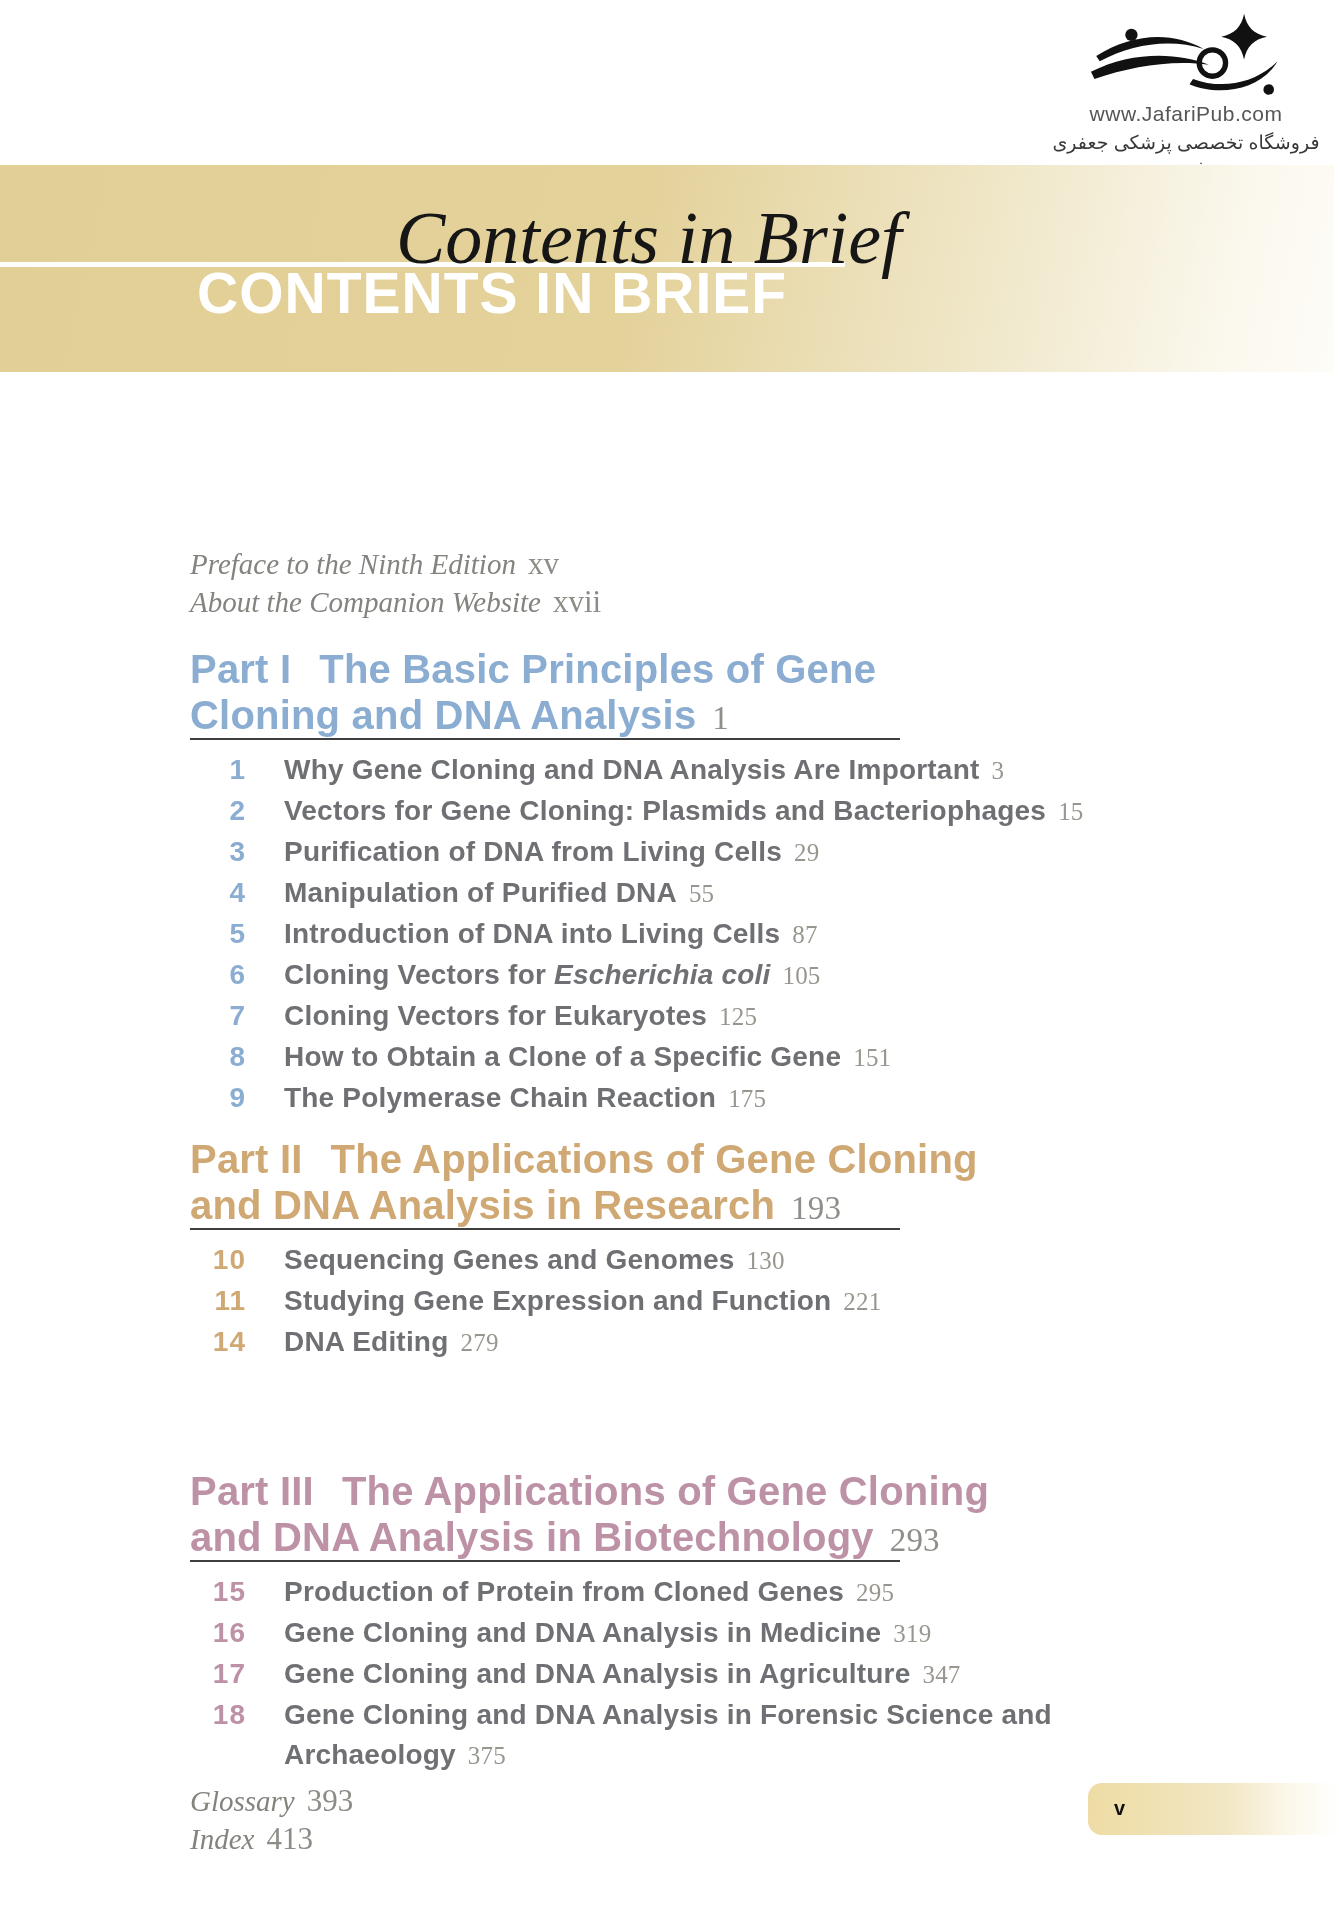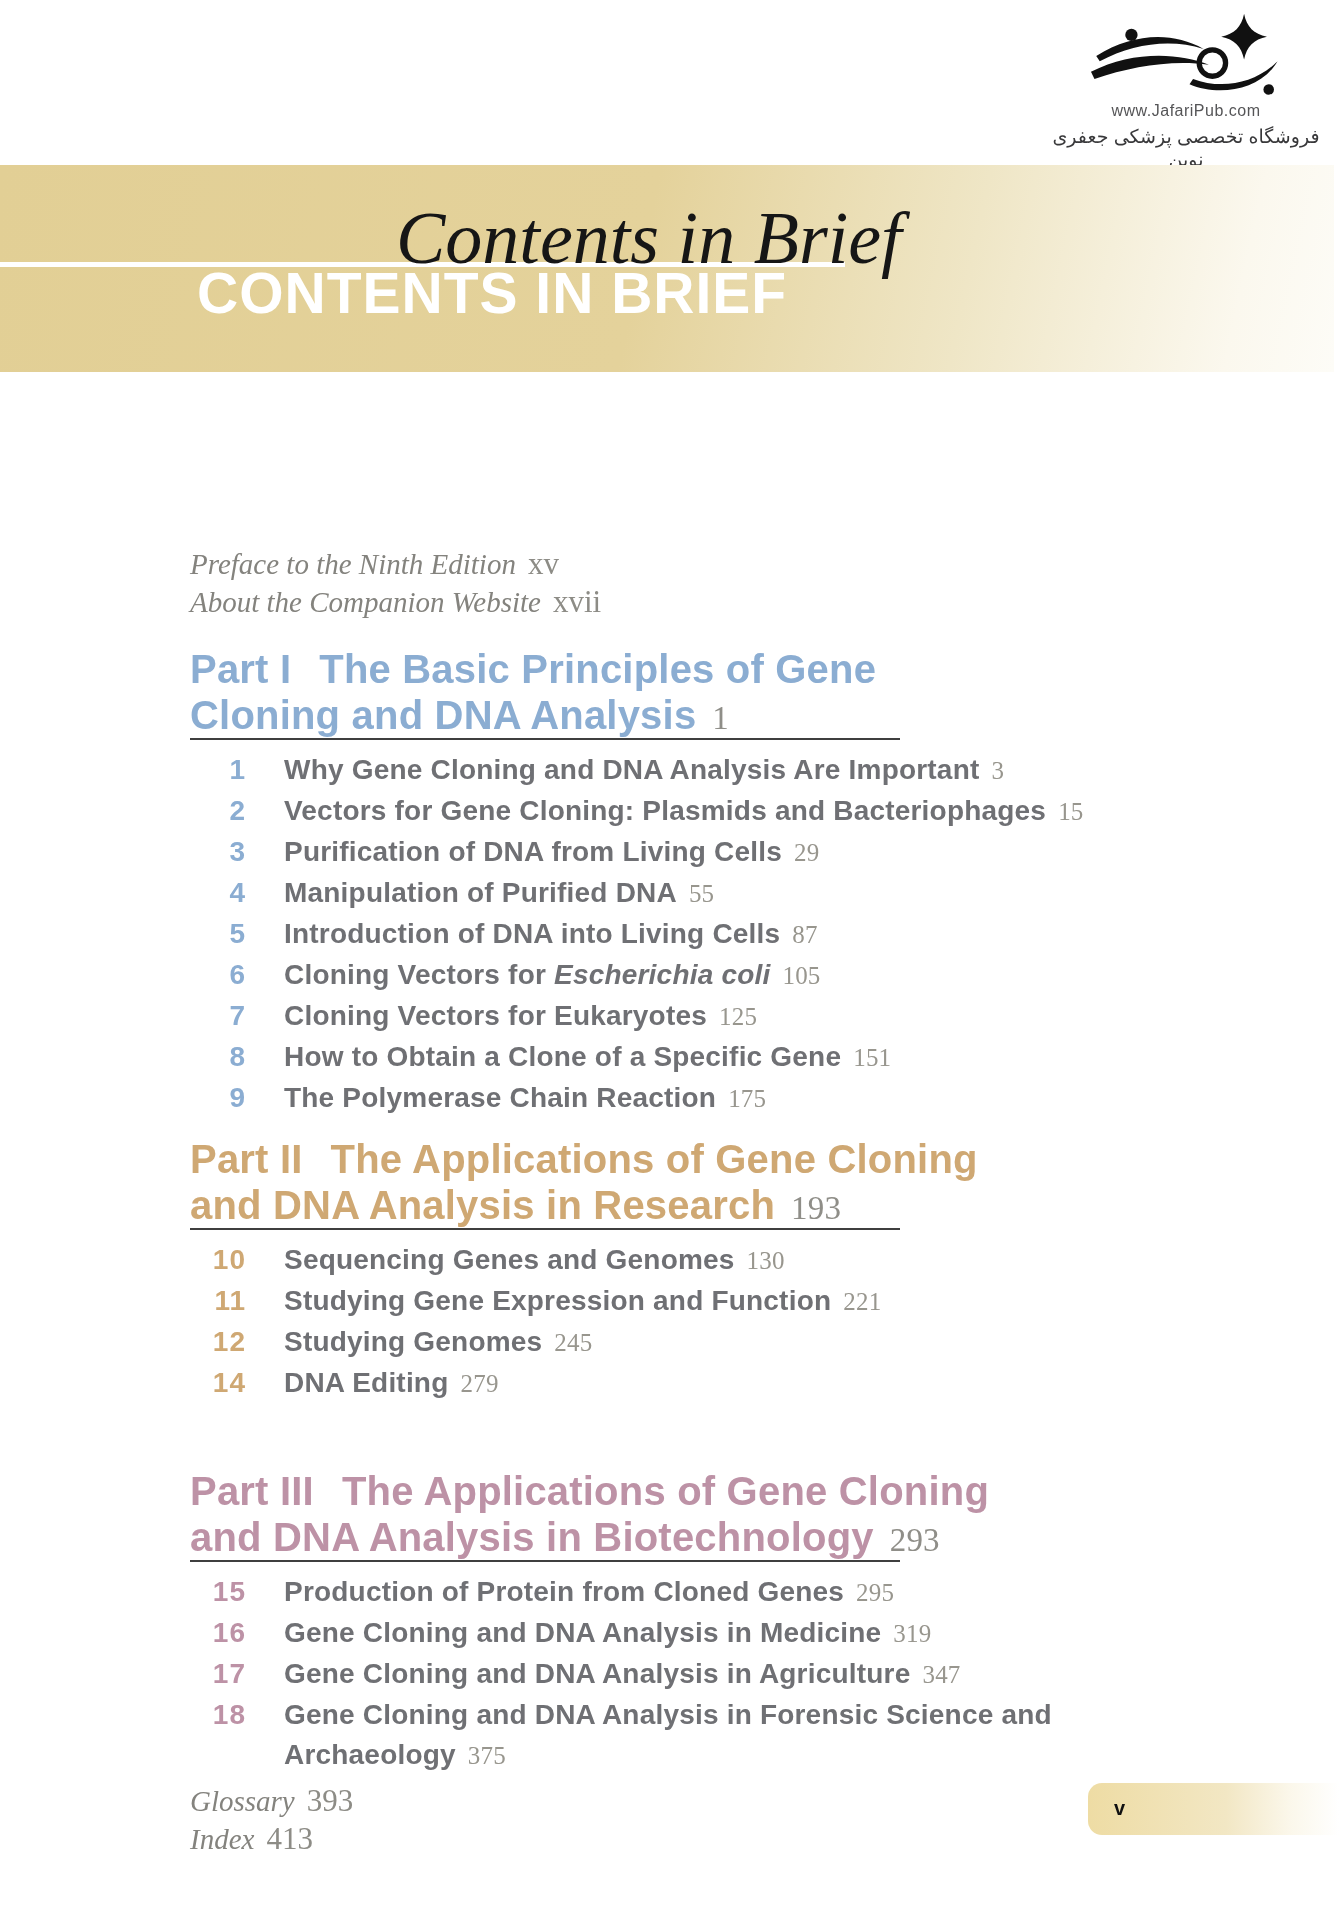--- a/index.html
+++ b/index.html
@@ -13,21 +13,21 @@
   }
 
   
   .logo-block{
     position:absolute;top:12px;left:1048px;width:276px;
     text-align:center;
   }
   .logo-mark{display:block;margin:0 auto;}
   .logo-url{
     margin-top:2px;
-    font-size:16px;color:#555557;letter-spacing:.5px;
+    font-size:21px;color:#555557;letter-spacing:.5px;
   }
   .logo-tagline{
     margin-top:5px;
     direction:rtl;
     font-size:19px;color:#38383a;
   }
 
   
   .banner{
     position:absolute;top:165px;left:0;width:1334px;height:207px;
@@ -217,24 +217,20 @@
   <div class="chapter-row">
     <span class="ch-num">10</span>
     <span class="ch-title"><span class="t-pre">Sequencing Genes and Genomes</span><i class="t-italic"></i><span class="ch-page">130</span></span>
   </div>
 
   <div class="chapter-row">
     <span class="ch-num">11</span>
     <span class="ch-title"><span class="t-pre">Studying Gene Expression and Function</span><i class="t-italic"></i><span class="ch-page">221</span></span>
   </div>
 
-  <div class="chapter-row">
-    <span class="ch-num">12</span>
-    <span class="ch-title"><span class="t-pre">Studying Genomes</span><i class="t-italic"></i><span class="ch-page">245</span></span>
-  </div>
 
 
   <div class="chapter-row">
     <span class="ch-num">14</span>
     <span class="ch-title"><span class="t-pre">DNA Editing</span><i class="t-italic"></i><span class="ch-page">279</span></span>
   </div>
 </div>
   </section>
 
   <section class="part part-3">

